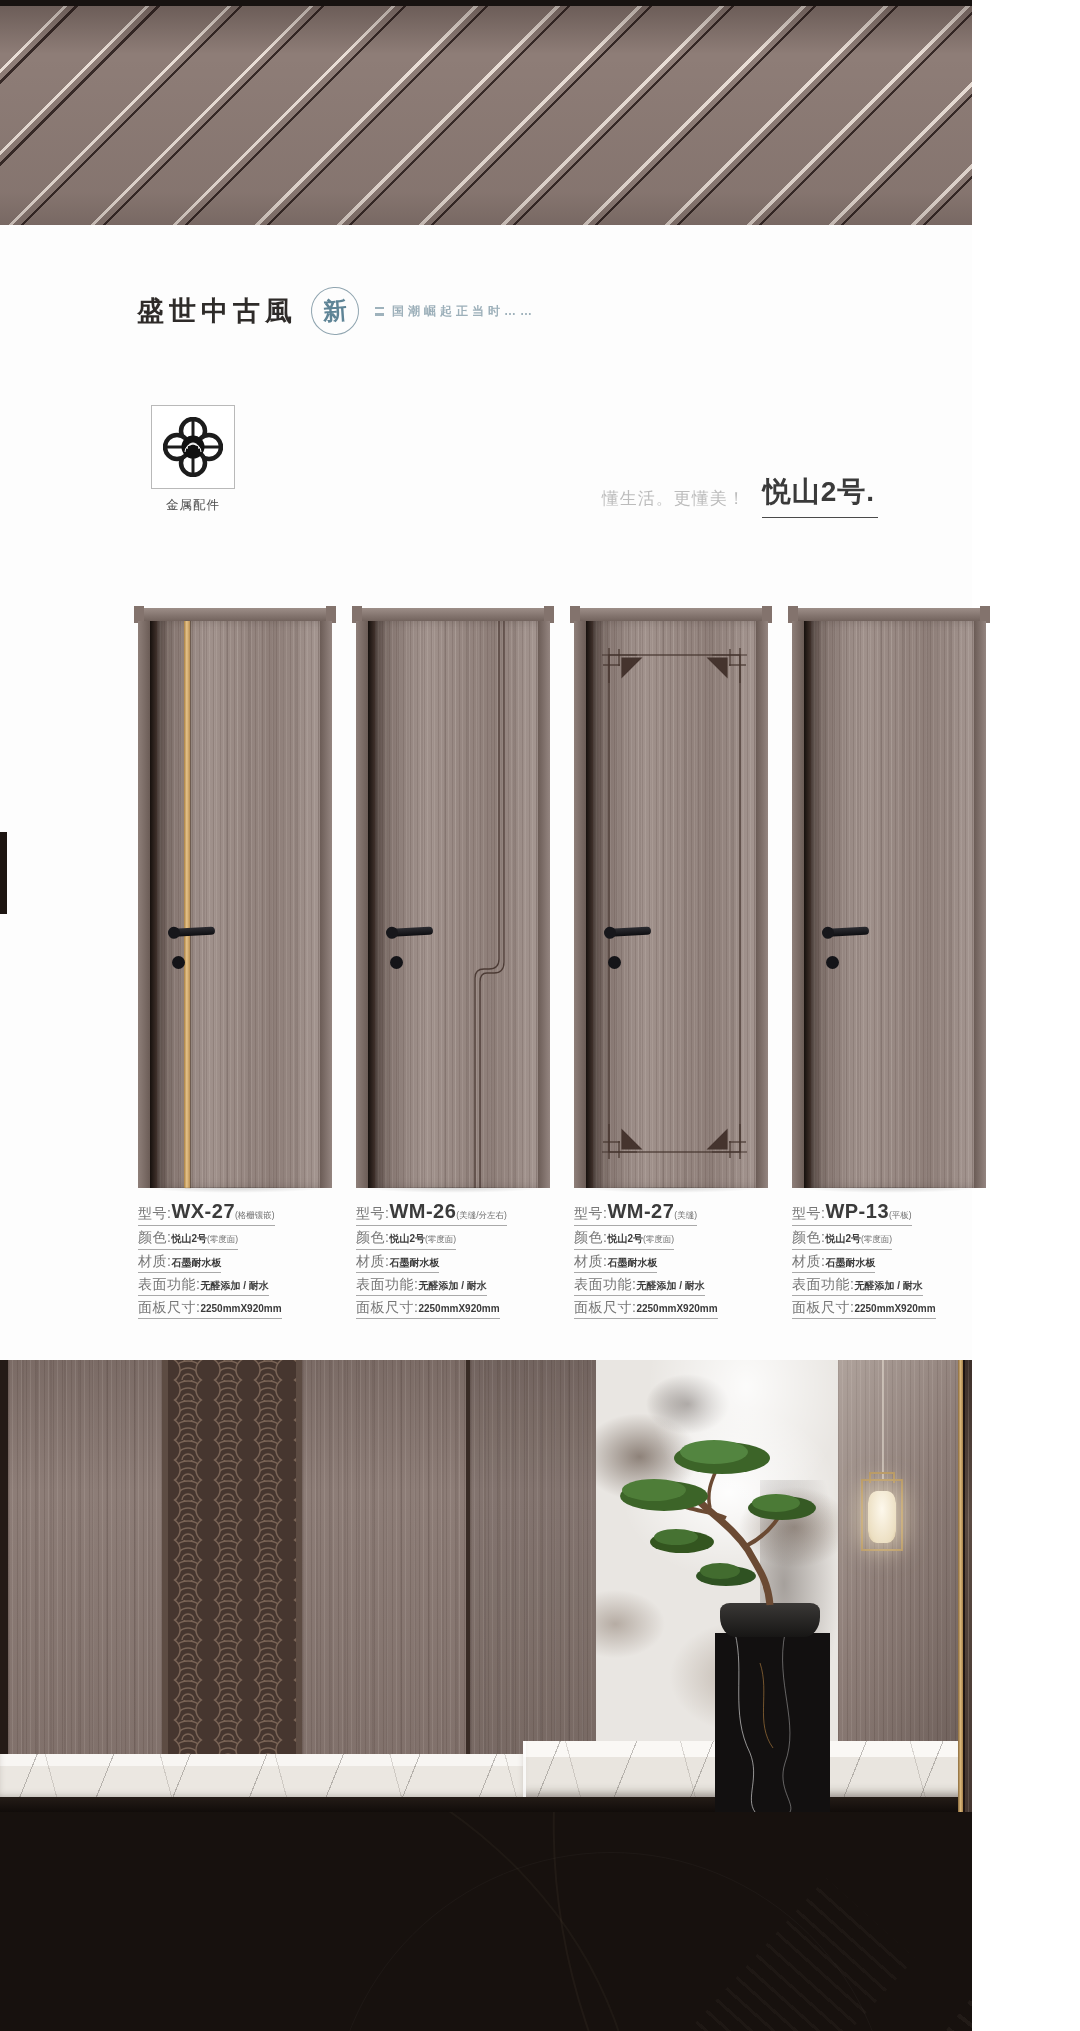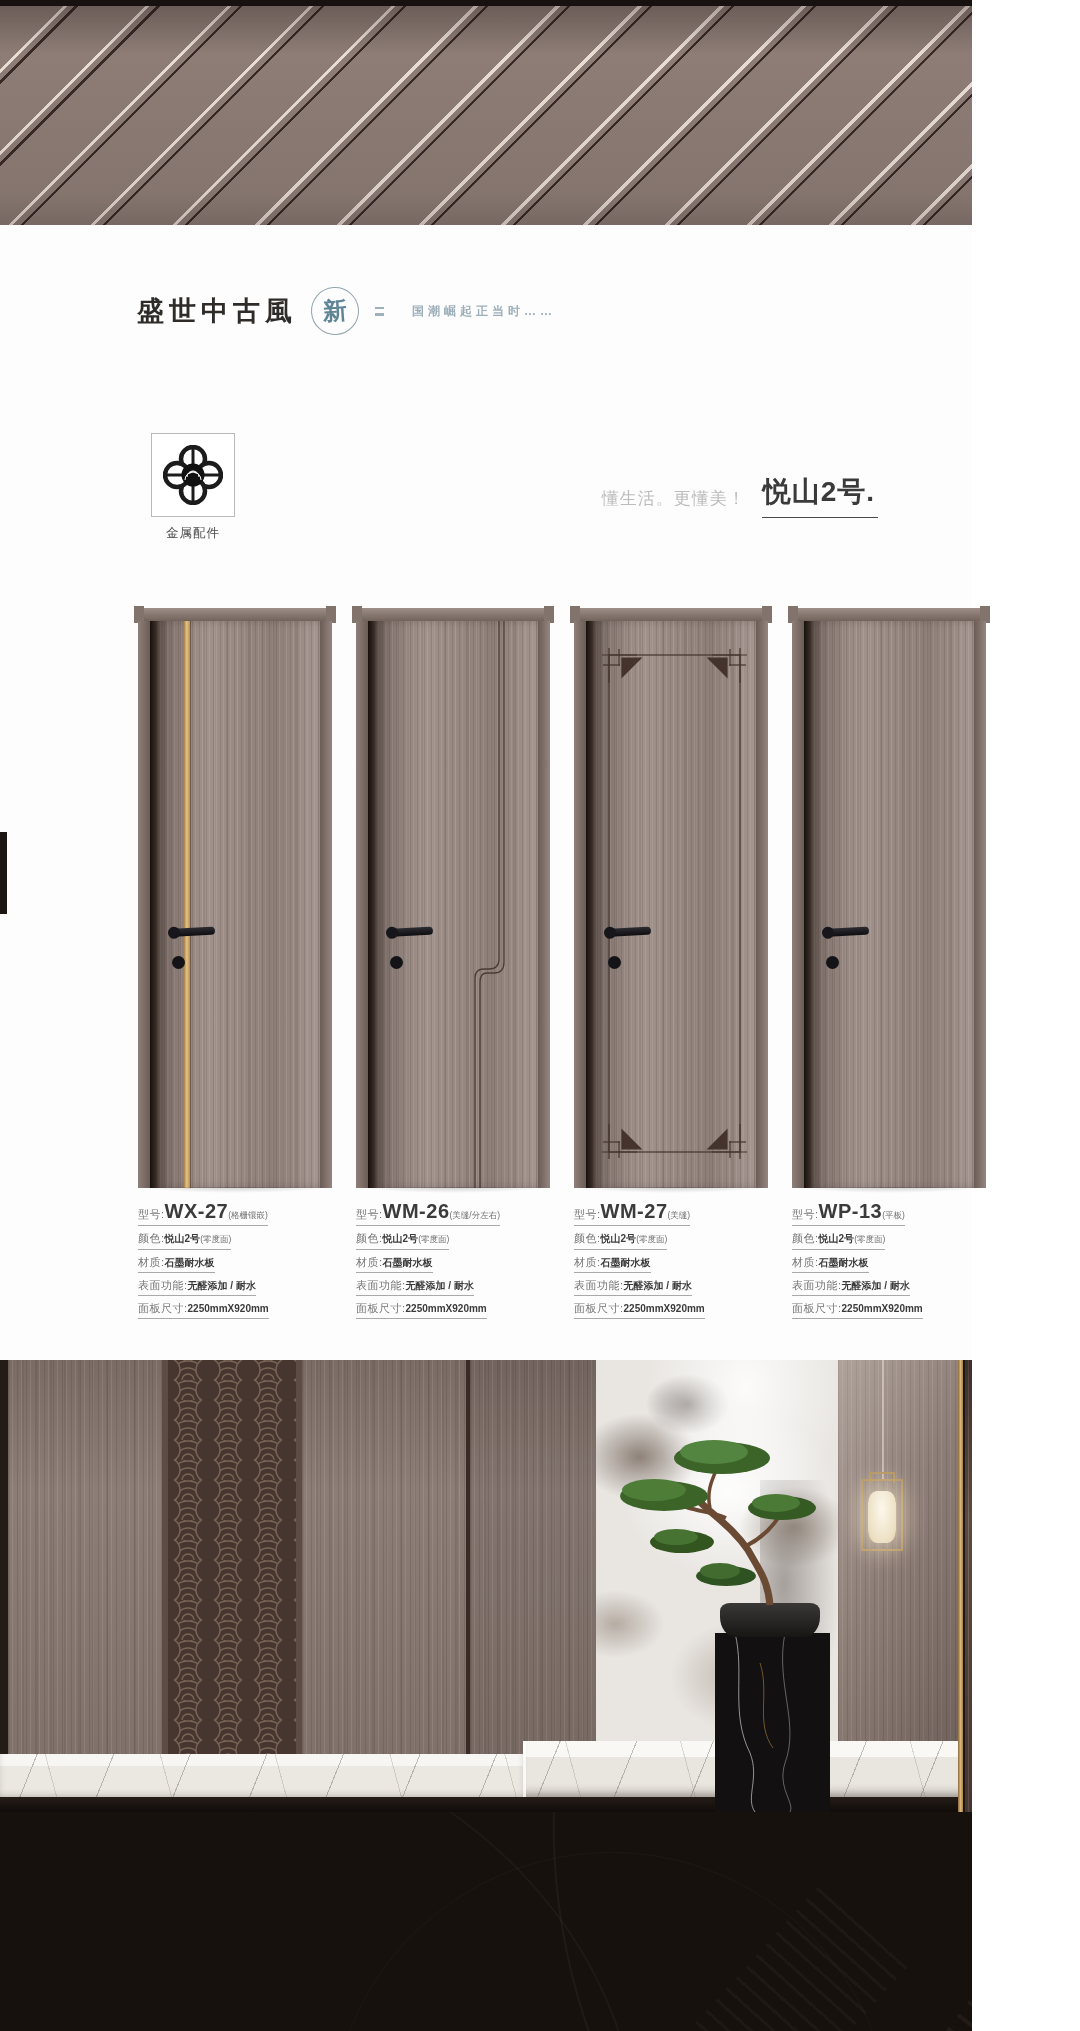--- a/index.html
+++ b/index.html
@@ -23,23 +23,23 @@
   .white{height:1135px;background:#fdfdfd;}
   .edge-notch{position:absolute;left:0;top:607px;width:7px;height:82px;background:#1d1511;}
 
   .brand-row{position:absolute;left:137px;top:62px;display:flex;align-items:center;}
   .brand-title{font-family:"DejaVu Serif",serif;font-weight:bold;font-size:27px;color:#2e2b29;letter-spacing:5px;}
   .seal{width:46px;height:46px;border:1.5px solid #90a5b0;border-radius:50%;margin-left:14px;
         display:flex;align-items:center;justify-content:center;
         color:#5e8496;font-family:"DejaVu Serif",serif;font-size:24px;font-weight:bold;transform:rotate(-4deg);}
   .mini-bars{margin-left:16px;display:flex;flex-direction:column;gap:4px;}
   .mini-bars i{display:block;width:9px;height:2.5px;background:#9eb2bc;}
-  .slogan{margin-left:28px;font-size:12px;color:#9db0ba;letter-spacing:4px;font-weight:bold;}
-
-  .features{position:absolute;left:145px;top:208px;display:flex;gap:16px;}
+  .slogan{margin-left:8px;font-size:12px;color:#9db0ba;letter-spacing:4px;font-weight:bold;}
+
+  .features{position:absolute;left:145px;top:180px;display:flex;gap:16px;}
   .feature{width:96px;text-align:center;}
   .feature-box{width:82px;height:82px;margin:0 auto;border:1px solid #b9b9b9;background:#fff;
                display:flex;align-items:center;justify-content:center;}
   .grille-icon{width:38px;height:58px;
     background:repeating-linear-gradient(90deg,#8a6a3c 0 2px,#c9a260 2px 4px,#e4c38a 4px 5px,#b98f52 5px 6.5px);}
   .feature-label{margin-top:8px;font-size:12.5px;color:#4c4c4c;letter-spacing:1px;}
 
   .tagline{position:absolute;right:94px;top:248px;display:flex;align-items:flex-end;gap:16px;}
   .tagline .sub{font-size:17px;color:#bcbcbc;letter-spacing:1px;padding-bottom:8px;}
   .tagline .series{font-size:28px;color:#3a3a3a;font-weight:bold;letter-spacing:1px;
@@ -72,21 +72,21 @@
          background:linear-gradient(180deg,#2c2c31,#0e0e11);transform:rotate(-3deg);transform-origin:left center;}
   .lever:before{content:"";position:absolute;left:-2px;top:-2px;width:12px;height:12px;border-radius:50%;background:#17171b;}
   .knob{position:absolute;left:2px;top:27px;width:13px;height:13px;border-radius:50%;background:#141418;}
   .door-unit:after{content:"";position:absolute;left:4px;right:4px;bottom:-5px;height:6px;
     background:radial-gradient(ellipse at 50% 0,rgba(0,0,0,.18),transparent 70%);}
 
   
   .specs{margin-top:16px;}
   .spec-line{margin-bottom:3.5px;line-height:15px;}
   .u{display:inline-block;border-bottom:1px solid #a9a9a9;padding-bottom:1.5px;white-space:nowrap;}
-  .lab{font-size:11px;color:#767676;letter-spacing:.5px;margin-top:44px;}
+  .lab{font-size:14px;color:#767676;letter-spacing:.5px;margin-top:44px;}
   .val{font-size:10px;color:#3b3b3b;font-weight:bold;}
   .val.big{font-size:20px;letter-spacing:.5px;}
   .note{font-size:8.5px;color:#6e6e6e;}
 
   
   .photo{height:452px;background:#6d5c54;overflow:hidden;}
   .photo *{position:absolute;}
   .wood{background-color:#8d7d77;
     background-image:
       repeating-linear-gradient(90deg,rgba(66,50,44,.18) 0 1px,transparent 1px 4px,rgba(255,246,238,.10) 4px 5px,transparent 5px 9px),

